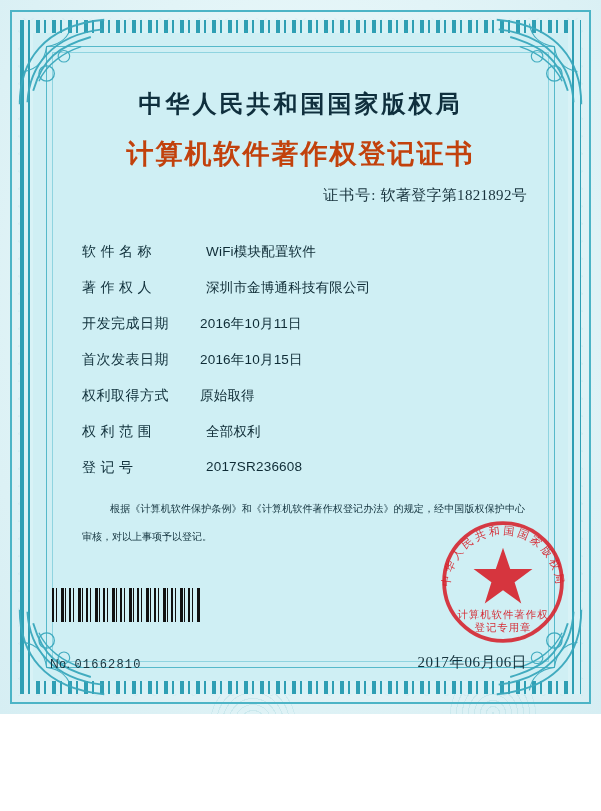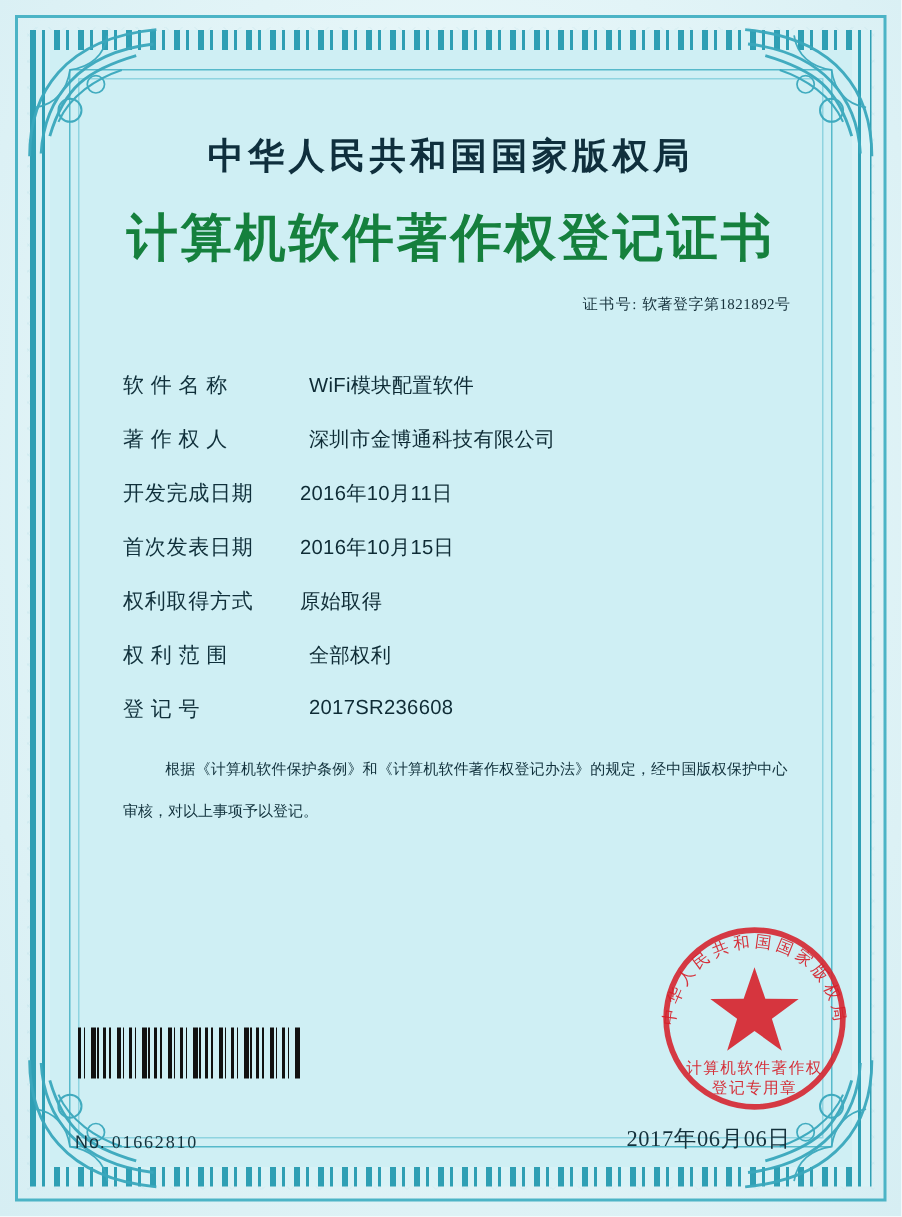--- a/index.html
+++ b/index.html
@@ -10,21 +10,21 @@
   body {
     width: 601px;
     height: 811px;
     font-family: "Liberation Serif", serif;
     overflow: hidden;
   }
 
   #certificate {
     position: relative;
     width: 601px;
-    height: 811px;
+    height: 714px;
     background: #e8f7f9;
     overflow: hidden;
   }
 
   
   .paper {
     position: absolute;
     inset: 0;
     background:
       radial-gradient(ellipse at 50% 40%, #f2fbfc 0%, #e2f4f7 55%, #d6eef3 100%);
@@ -99,31 +99,31 @@
   .title-block { text-align: center; padding-top: 26px; }
   .title-main {
     font-size: 24px;
     letter-spacing: 3px;
     color: #0f2f3d;
     font-weight: bold;
     font-family: "Liberation Serif", serif;
   }
   .title-sub {
     margin-top: 16px;
-    font-size: 34px;
+    font-size: 27px;
     letter-spacing: 2px;
-    color: #15803d;
+    color: #c2410c;
     font-weight: bold;
   }
 
   .cert-no {
     margin-top: 14px;
     text-align: right;
     padding-right: 14px;
-    font-size: 10px;
+    font-size: 15px;
     color: #17323c;
     letter-spacing: .3px;
   }
   .cert-no .label { letter-spacing: 1px; }
 
   .fields {
     margin-top: 38px;
     padding-left: 22px;
   }
   .row {
@@ -190,21 +190,21 @@
   .docnum {
     position: absolute;
     left: 50px;
     bottom: 42px;
     font-size: 12px;
     color: #14313b;
     font-family: "Liberation Sans", sans-serif;
     letter-spacing: .6px;
   }
   .docnum .code {
-    font-family: Liberation Serif, serif;
+    font-family: Liberation Mono, monospace;
     letter-spacing: 1.2px;
   }
   .issue-date {
     position: absolute;
     right: 74px;
     bottom: 42px;
     font-size: 15px;
     color: #14313b;
     letter-spacing: .4px;
   }

